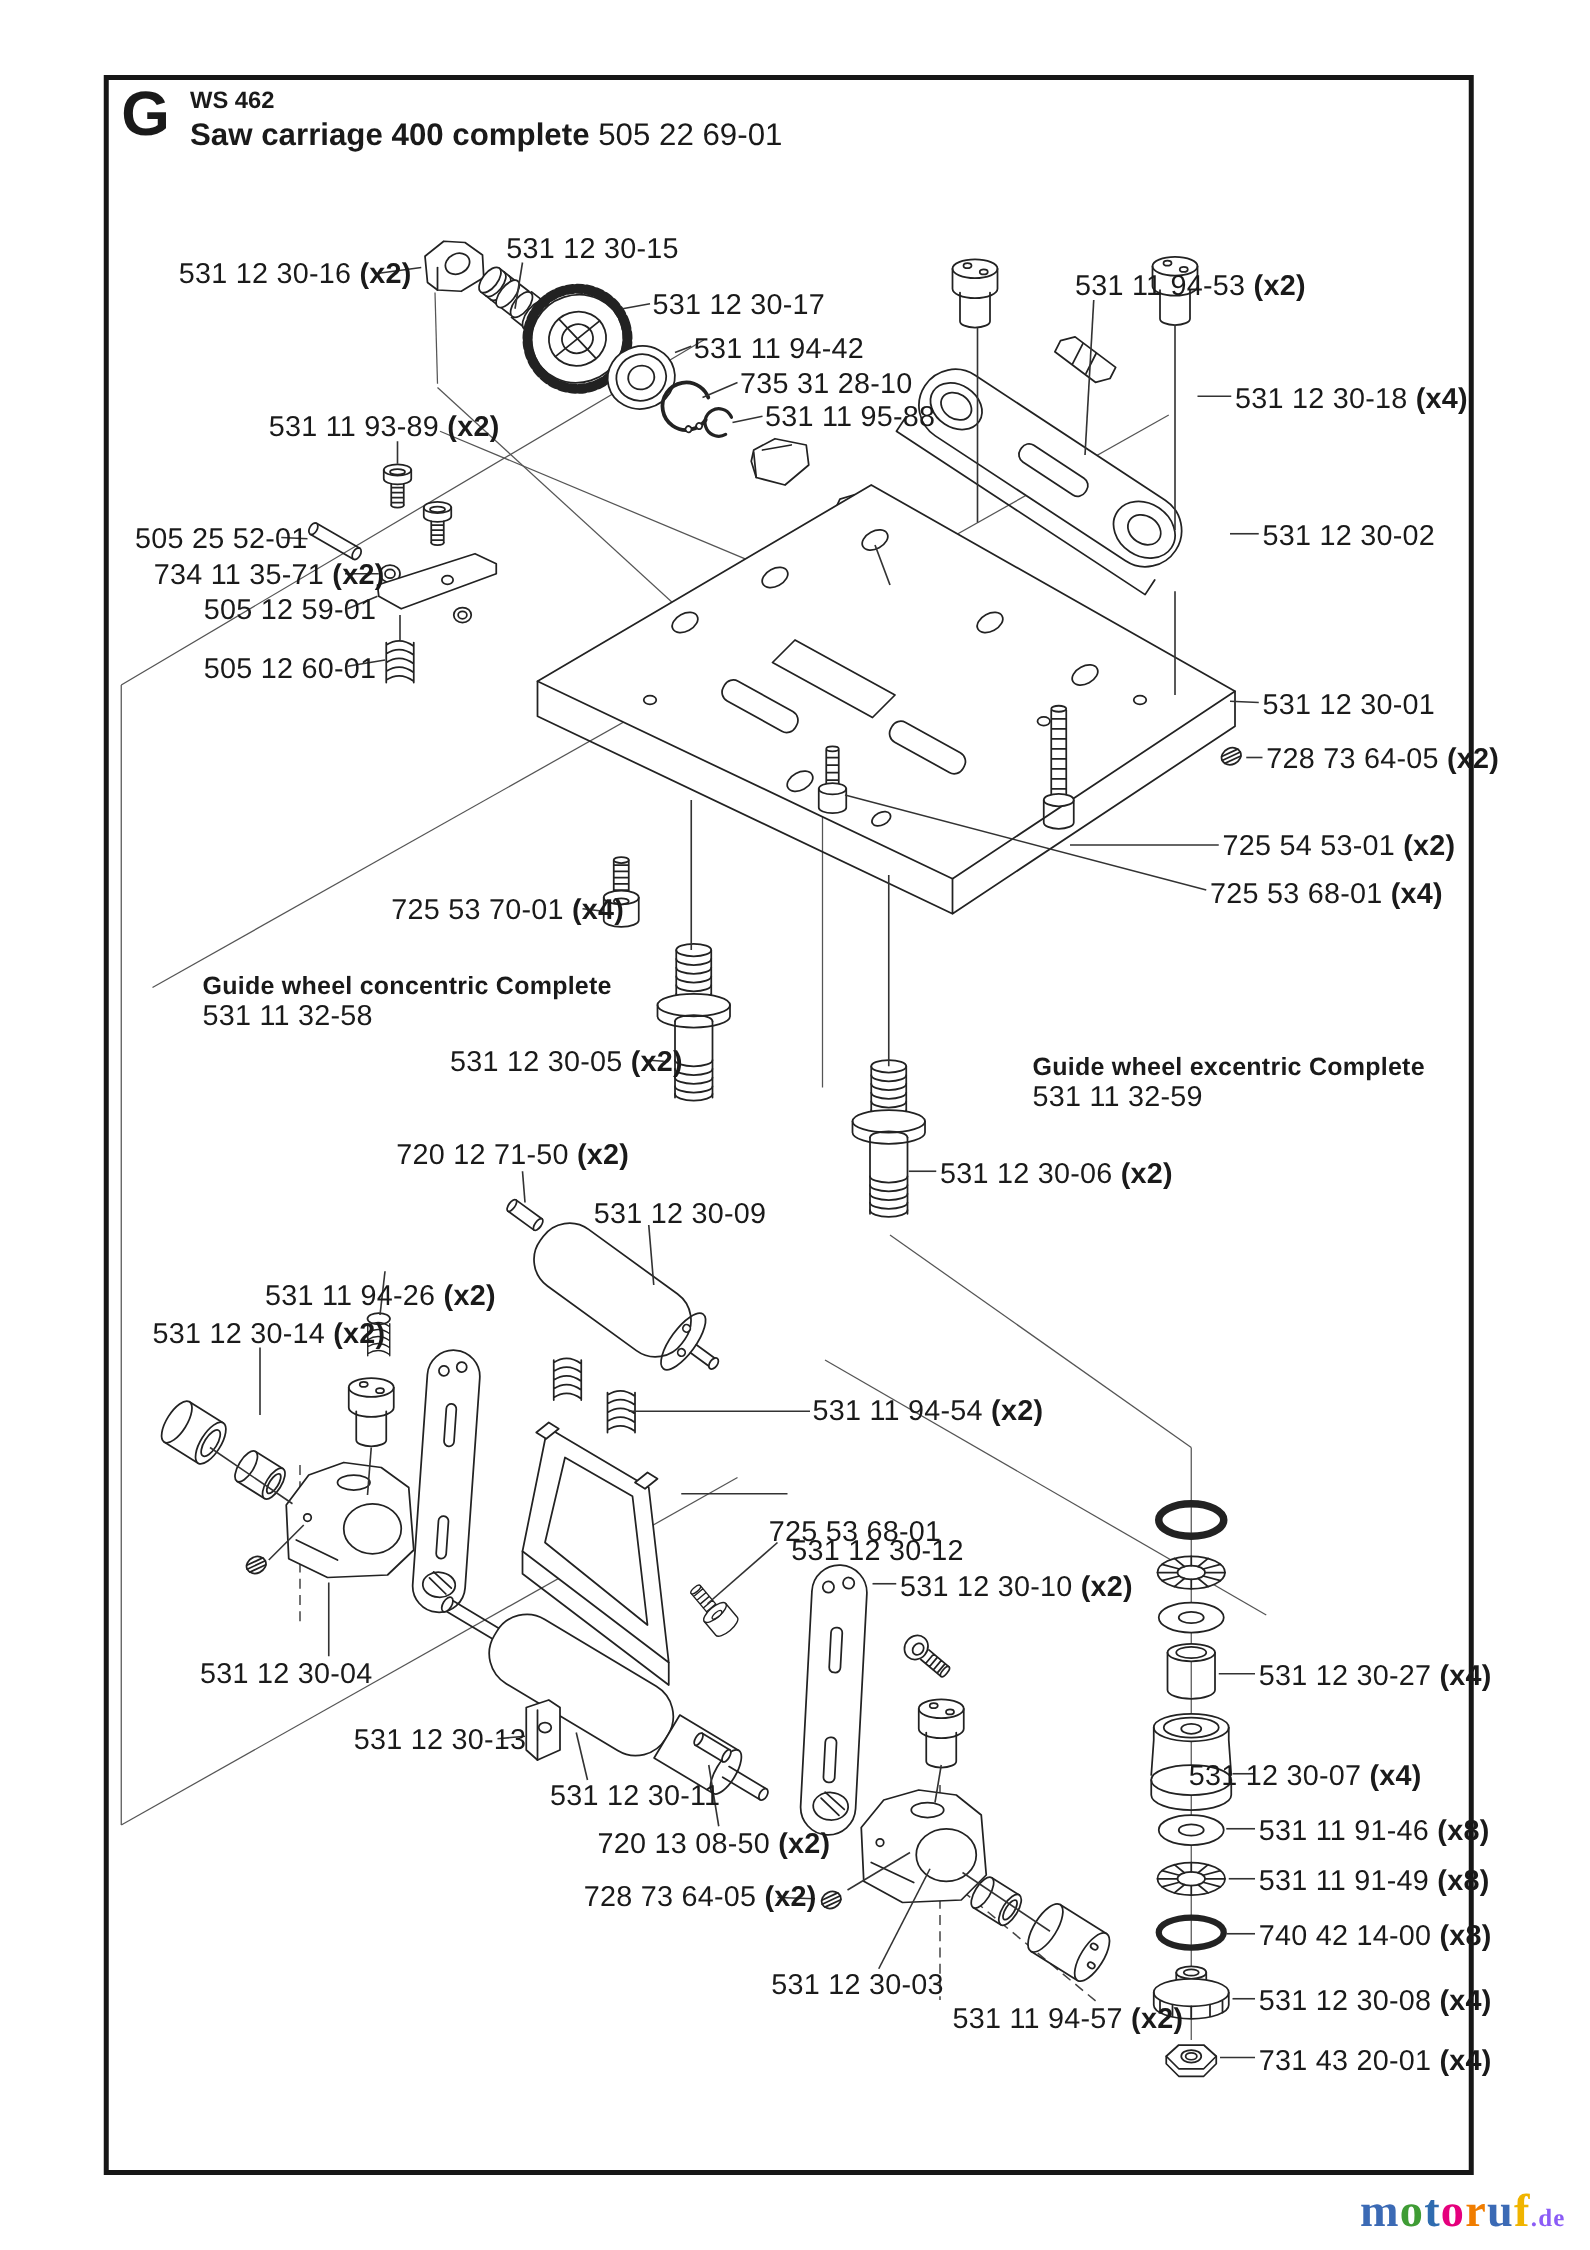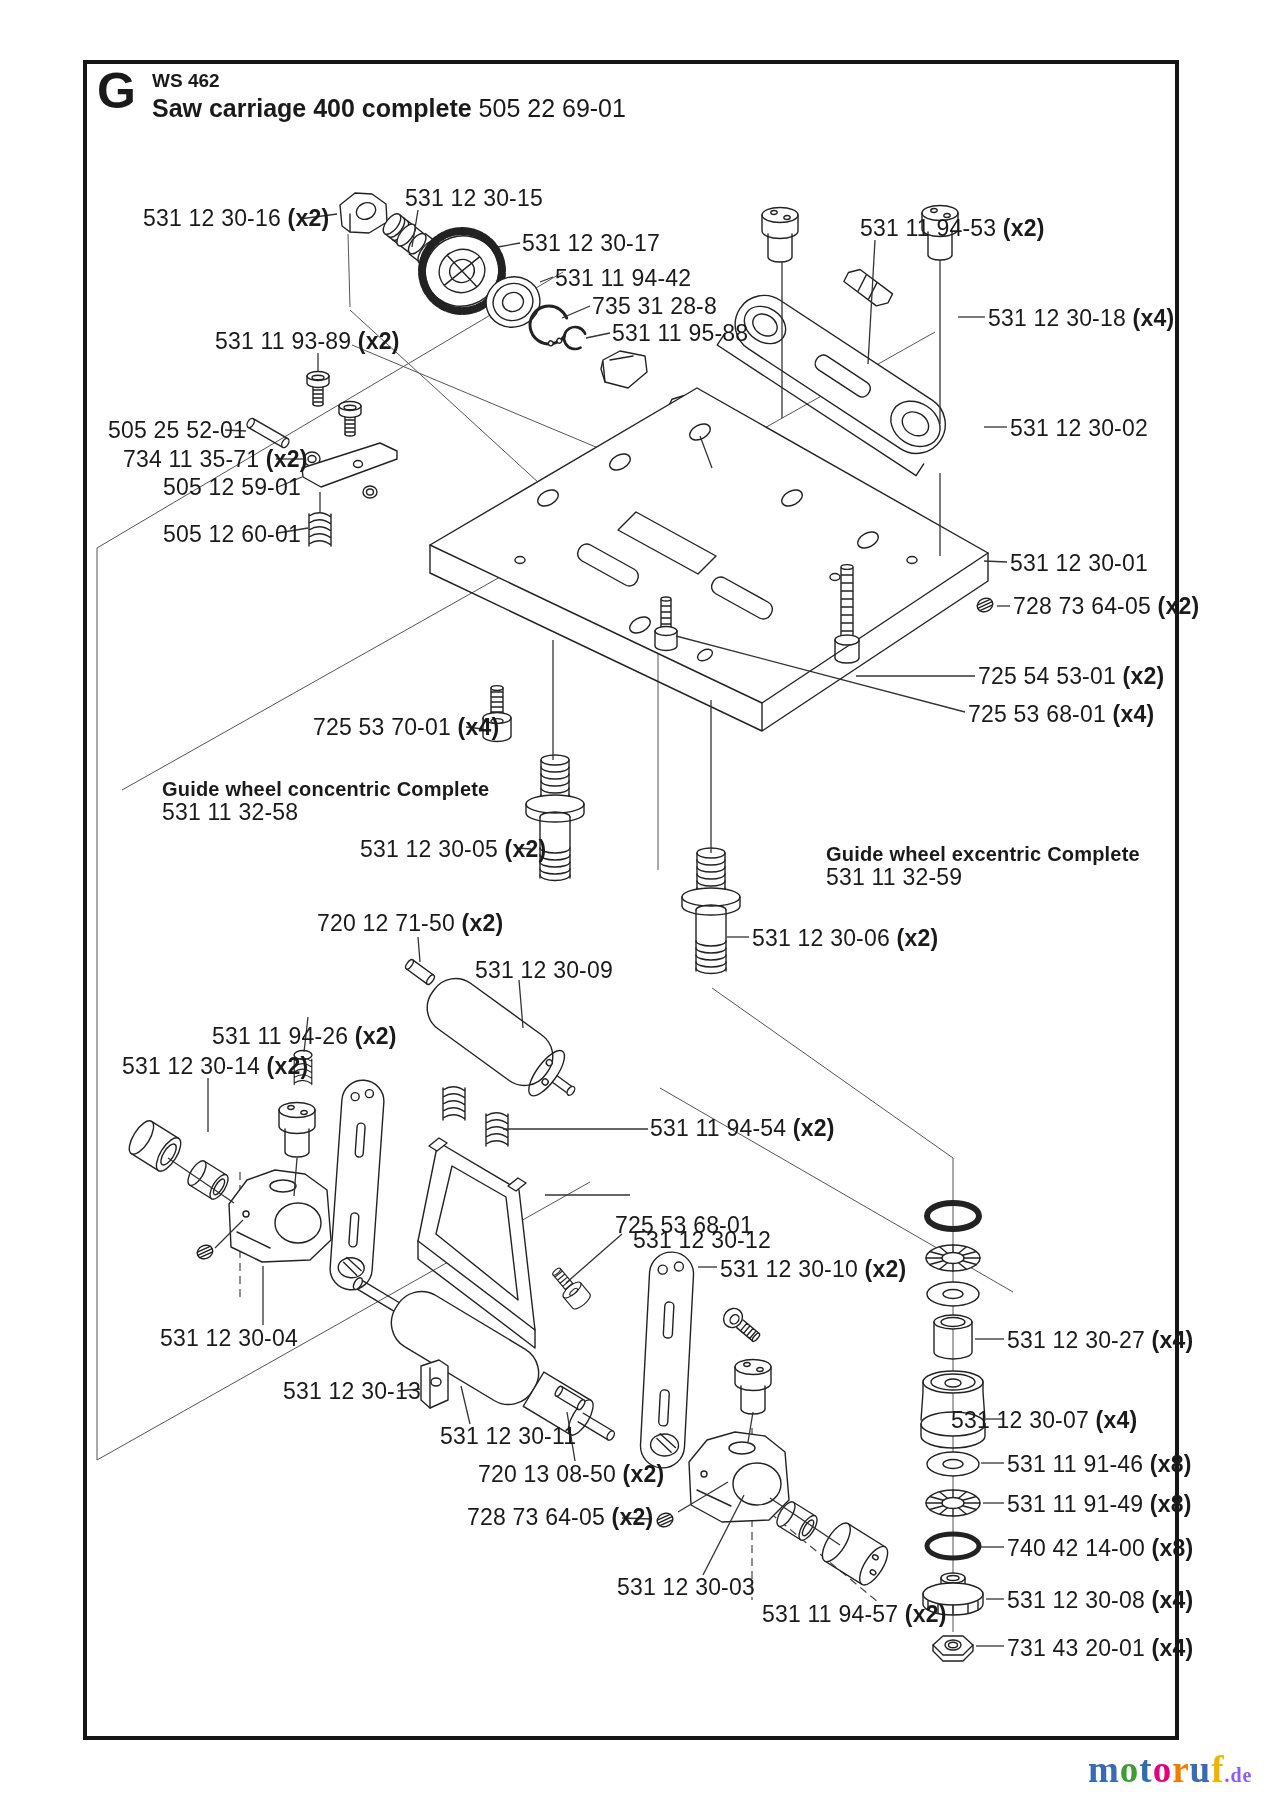--- a/index.html
+++ b/index.html
@@ -427,21 +427,21 @@
       <path d="M168,1158 L234,1203"></path>
       <path d="M770,1498 L840,1545"></path>
     </g>
   </svg>
 
   <div id="labels-layer">
       <div class="lbl" style="left: 143px; top: 208px;">531 12 30-16 <b>(x2)</b></div>
       <div class="lbl" style="left: 405px; top: 188px;">531 12 30-15</div>
       <div class="lbl" style="left: 522px; top: 233px;">531 12 30-17</div>
       <div class="lbl" style="left: 555px; top: 268px;">531 11 94-42</div>
-      <div class="lbl" style="left: 592px; top: 296px;">735 31 28-8</div>
+      <div class="lbl" style="left: 592px; top: 296px;">735 31 28-10</div>
       <div class="lbl" style="left: 612px; top: 323px;">531 11 95-88</div>
       <div class="lbl" style="left: 860px; top: 218px;">531 11 94-53 <b>(x2)</b></div>
       <div class="lbl" style="left: 988px; top: 308px; text-align: right;">531 12 30-18 <b>(x4)</b></div>
       <div class="lbl" style="left: 1010px; top: 418px;">531 12 30-02</div>
       <div class="lbl" style="left: 215px; top: 331px;">531 11 93-89 <b>(x2)</b></div>
       <div class="lbl" style="left: 108px; top: 420px;">505 25 52-01</div>
       <div class="lbl" style="left: 123px; top: 449px;">734 11 35-71 <b>(x2)</b></div>
       <div class="lbl" style="left: 163px; top: 477px;">505 12 59-01</div>
       <div class="lbl" style="left: 163px; top: 524px;">505 12 60-01</div>
       <div class="lbl" style="left: 1010px; top: 553px;">531 12 30-01</div>

